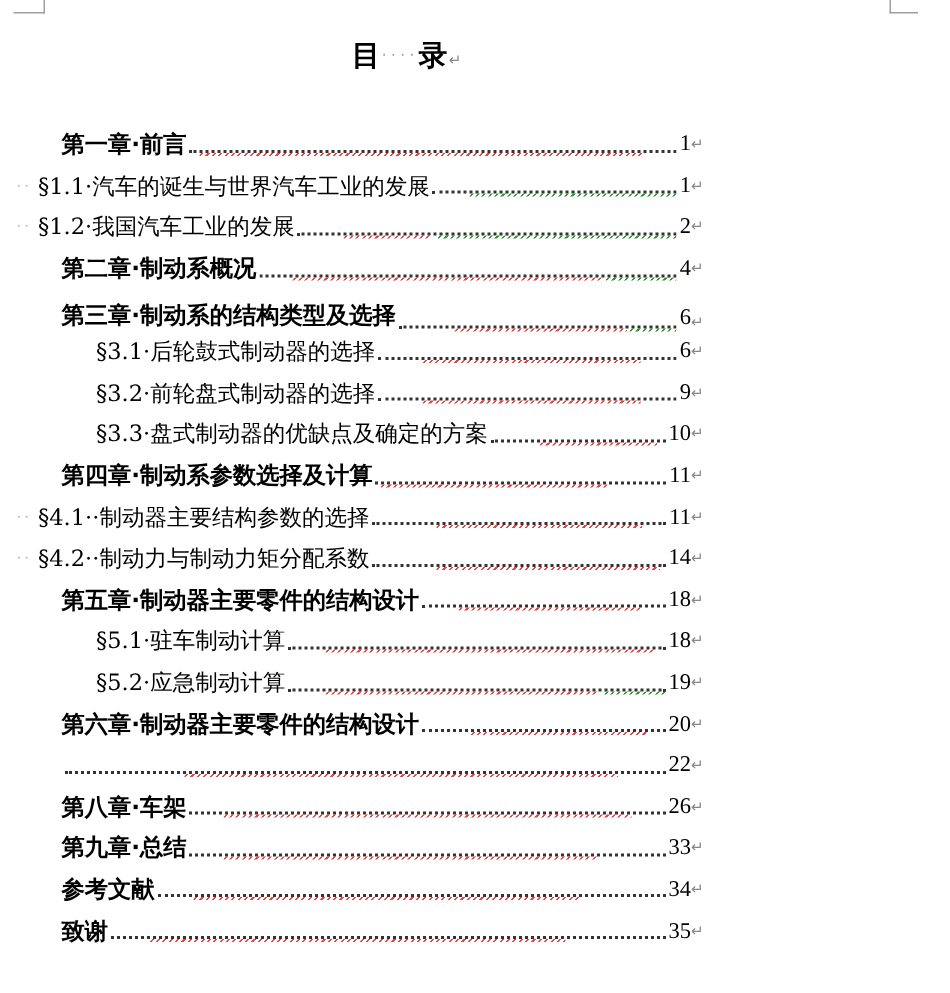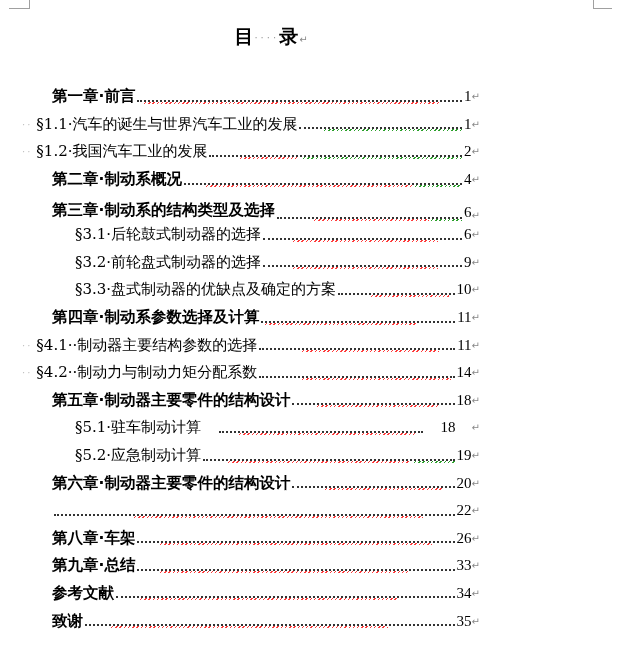--- a/index.html
+++ b/index.html
@@ -5,21 +5,21 @@
   html, body { margin: 0; padding: 0; background: #ffffff; }
   body { width: 633px; height: 662px; position: relative; overflow: hidden;
          font-family: "DejaVu Serif", "Liberation Serif", serif; color: #000; }
   .corner { position: absolute; border-color: #a0a0a0; border-style: solid; width: 20px; height: 8px; }
   .corner.tl { left: 9px; top: 0; border-width: 0 1px 1px 0; }
   .corner.tr { left: 488px; top: 0; border-width: 0 0 1px 1px; width: 18px; }
   .title { position: absolute; top: 24px; left: 0; width: 543px; text-align: center;
            font-family: "DejaVu Sans", sans-serif; font-weight: bold; font-size: 19px; letter-spacing: 1px; }
   .title .sp { color: #999; font-size: 10px; font-weight: normal; letter-spacing: 3px; vertical-align: middle; }
   .pm { color: #888; font-size: 10px; font-weight: normal; font-family: "DejaVu Sans", sans-serif; }
-  .toc { position: absolute; left: 15px; top: 83px; width: 501px; }
+  .toc { position: absolute; left: 4px; top: 83px; width: 501px; }
   .row { position: relative; height: 27.6px; display: flex; align-items: center; }
   .row .text { white-space: nowrap; font-size: 15px; background: #fff; z-index: 1; }
   .row.chapter .text { font-family: "DejaVu Sans", sans-serif; font-weight: bold; font-size: 15.5px; }
   .row .lead { flex: 1; height: 14px; margin: 0 2px; position: relative; overflow: hidden; }
   .row .lead .dots { position: absolute; left: 0; right: 0; bottom: 2px; border-bottom: 2px dotted #333; }
   .row .lead .squig { position: absolute; bottom: -1px; height: 3px;
      background-image: repeating-linear-gradient(135deg, transparent 0 1px, var(--c) 1px 2px, transparent 2px 3px); }
   .row .page { font-size: 15px; white-space: nowrap; font-family: "Liberation Serif", serif; }
   .row .ind { color: #bbb; font-size: 10px; letter-spacing: 2px; margin-right: 4px; }
 </style>
@@ -142,21 +142,21 @@
     </div>
     <div class="row chapter" style="padding-left: 37px; padding-right: 36px;">
       <span class="text">第五章·制动器主要零件的结构设计</span>
       <span class="lead">
         <span class="dots"></span>
         <span class="squig" style="left: 15%; width: 75%; --c: #ff3b3b;"></span>
       </span>
       <span class="page">18</span>
       <span class="pm">↵</span>
     </div>
-    <div class="row section" style="padding-left: 60px; padding-right: 36px; gap: 16px;">
+    <div class="row section" style="padding-left: 60px; padding-right: 36px;">
       <span class="text">§5.1·驻车制动计算</span>
       <span class="lead">
         <span class="dots"></span>
         <span class="squig" style="left: 10%; width: 87%; --c: #ff3b3b;"></span>
       </span>
       <span class="page">18</span>
       <span class="pm">↵</span>
     </div>
     <div class="row section" style="padding-left: 60px; padding-right: 36px;">
       <span class="text">§5.2·应急制动计算</span>

